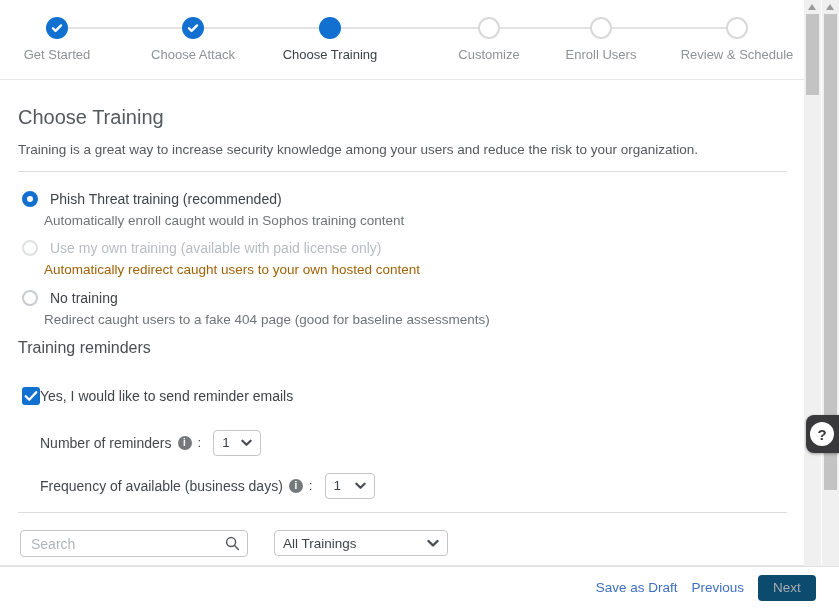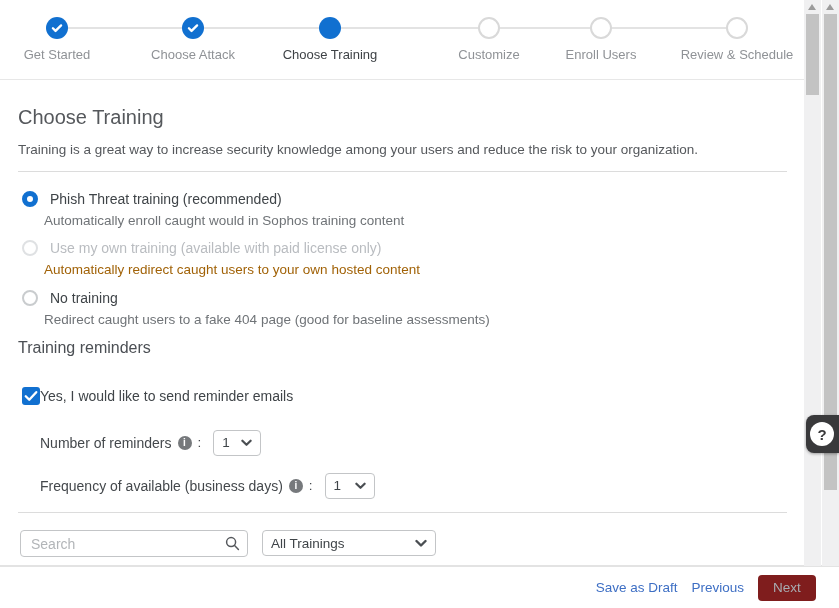--- a/index.html
+++ b/index.html
@@ -46,26 +46,26 @@
   .colon { font-size:13.5px; color:#44484c; }
   .select { height:26px; border:1px solid #c3c5c7; border-radius:4px; background:#fff; display:flex; align-items:center; justify-content:space-between; padding:0 8px; cursor:pointer; margin-left:6px; }
   .select .val { font-size:13.5px; color:#3f4448; }
   .select svg { flex:0 0 auto; }
 
   
   .search-wrap { position:absolute; left:20px; top:530px; width:228px; height:27px; }
   .search-wrap input { width:100%; height:100%; border:1px solid #c3c5c7; border-radius:4px; padding:0 30px 0 10px; font-size:14px; color:#3f4448; font-family:"Liberation Sans", sans-serif; outline:none; }
   .search-wrap input::placeholder { color:#b2b5b8; }
   .search-wrap svg { position:absolute; right:8px; top:6px; }
-  .filter-select { position:absolute; left:262px; top:530px; width:174px; margin-left:0; }
+  .filter-select { position:absolute; left:262px; top:530px; width:174px; margin-left:12px; }
 
   
   .footer { position:absolute; left:0; top:567px; width:839px; height:41px; background:#fff; display:flex; align-items:center; justify-content:flex-end; gap:14px; padding-right:23px; }
   .link { font-size:13.5px; color:#3e6fc4; cursor:pointer; }
-  .btn-next { width:58px; height:26px; background:#7f1d1d; border:none; border-radius:4px; font-size:13.5px; color:#a8acb1; font-family:"Liberation Sans", sans-serif; }
+  .btn-next { width:58px; height:26px; background:#0c4a6e; border:none; border-radius:4px; font-size:13.5px; color:#a8acb1; font-family:"Liberation Sans", sans-serif; }
 
   
   .sb { position:absolute; top:0; width:17px; height:566px; background:#f0f0f1; }
   .sb-inner { left:804px; } .sb-outer { left:822px; }
   .sb .thumb { position:absolute; left:2px; width:13px; background:#c3c3c3; }
   .sb-inner .thumb { top:14px; height:81px; }
   .sb-outer .thumb { top:14px; height:476px; }
   .sb .arrow-up { position:absolute; left:4px; top:4px; width:0; height:0; border-left:4.5px solid transparent; border-right:4.5px solid transparent; border-bottom:6px solid #9b9b9b; }
 
   

